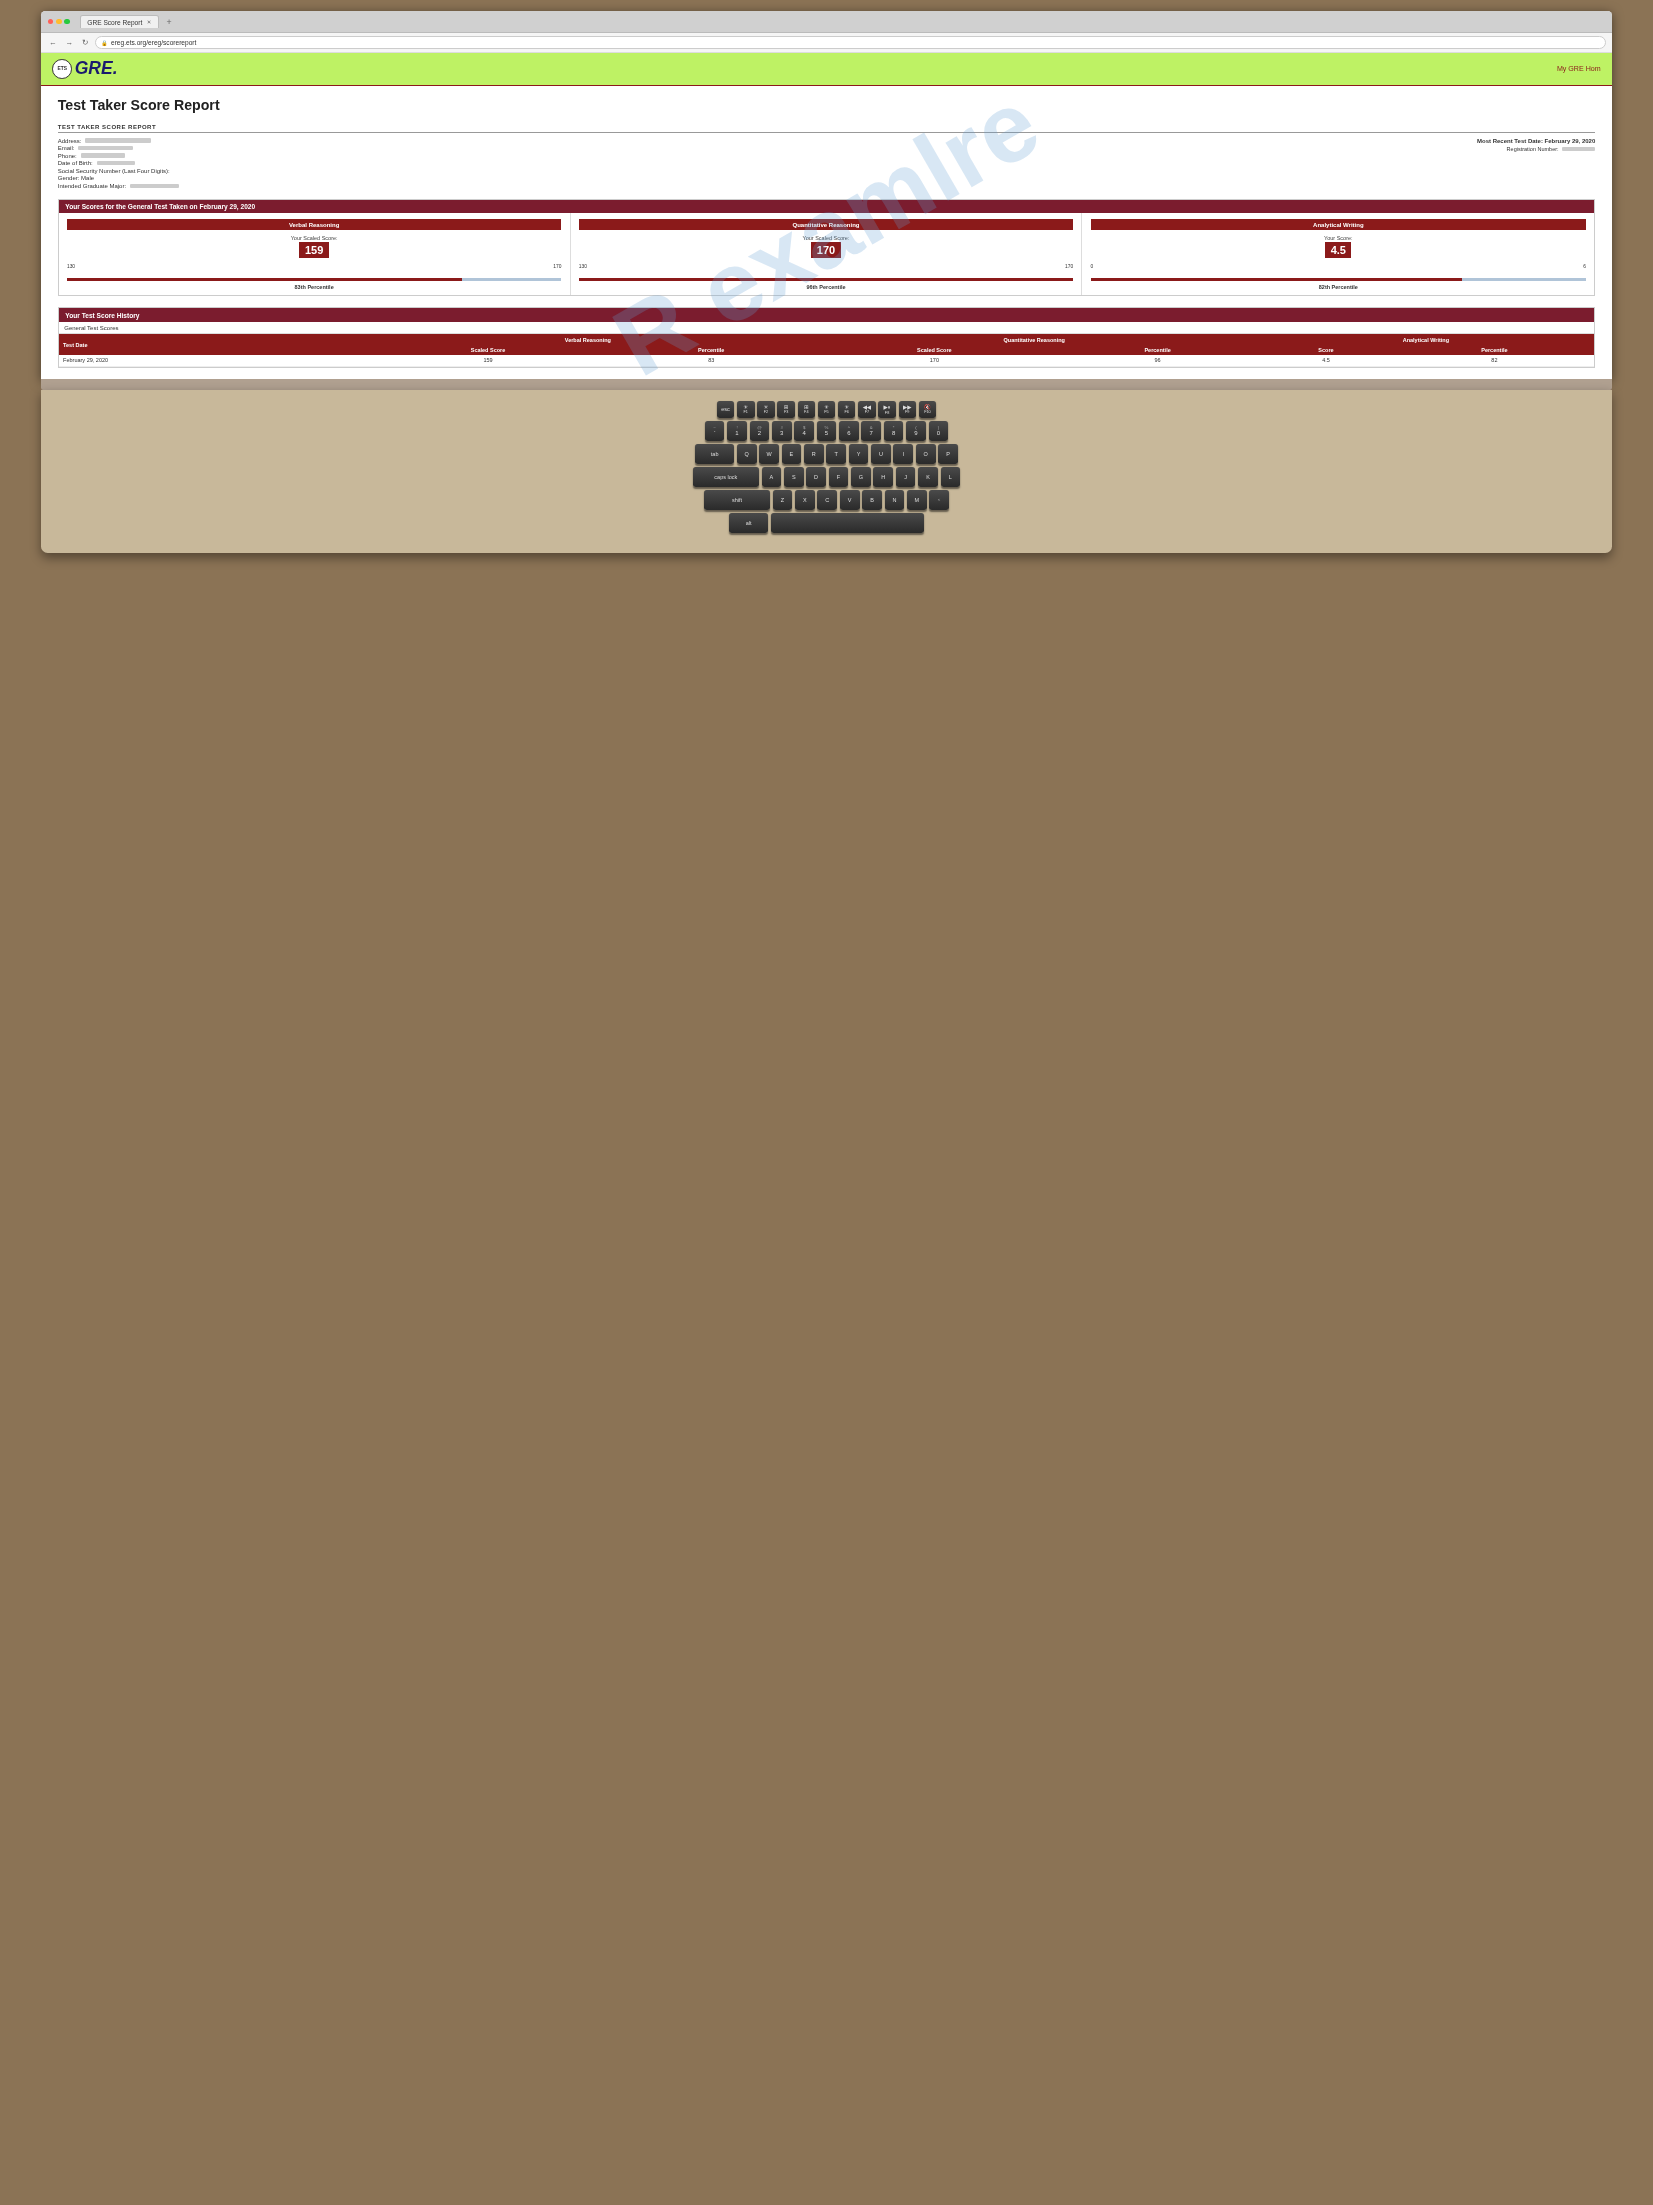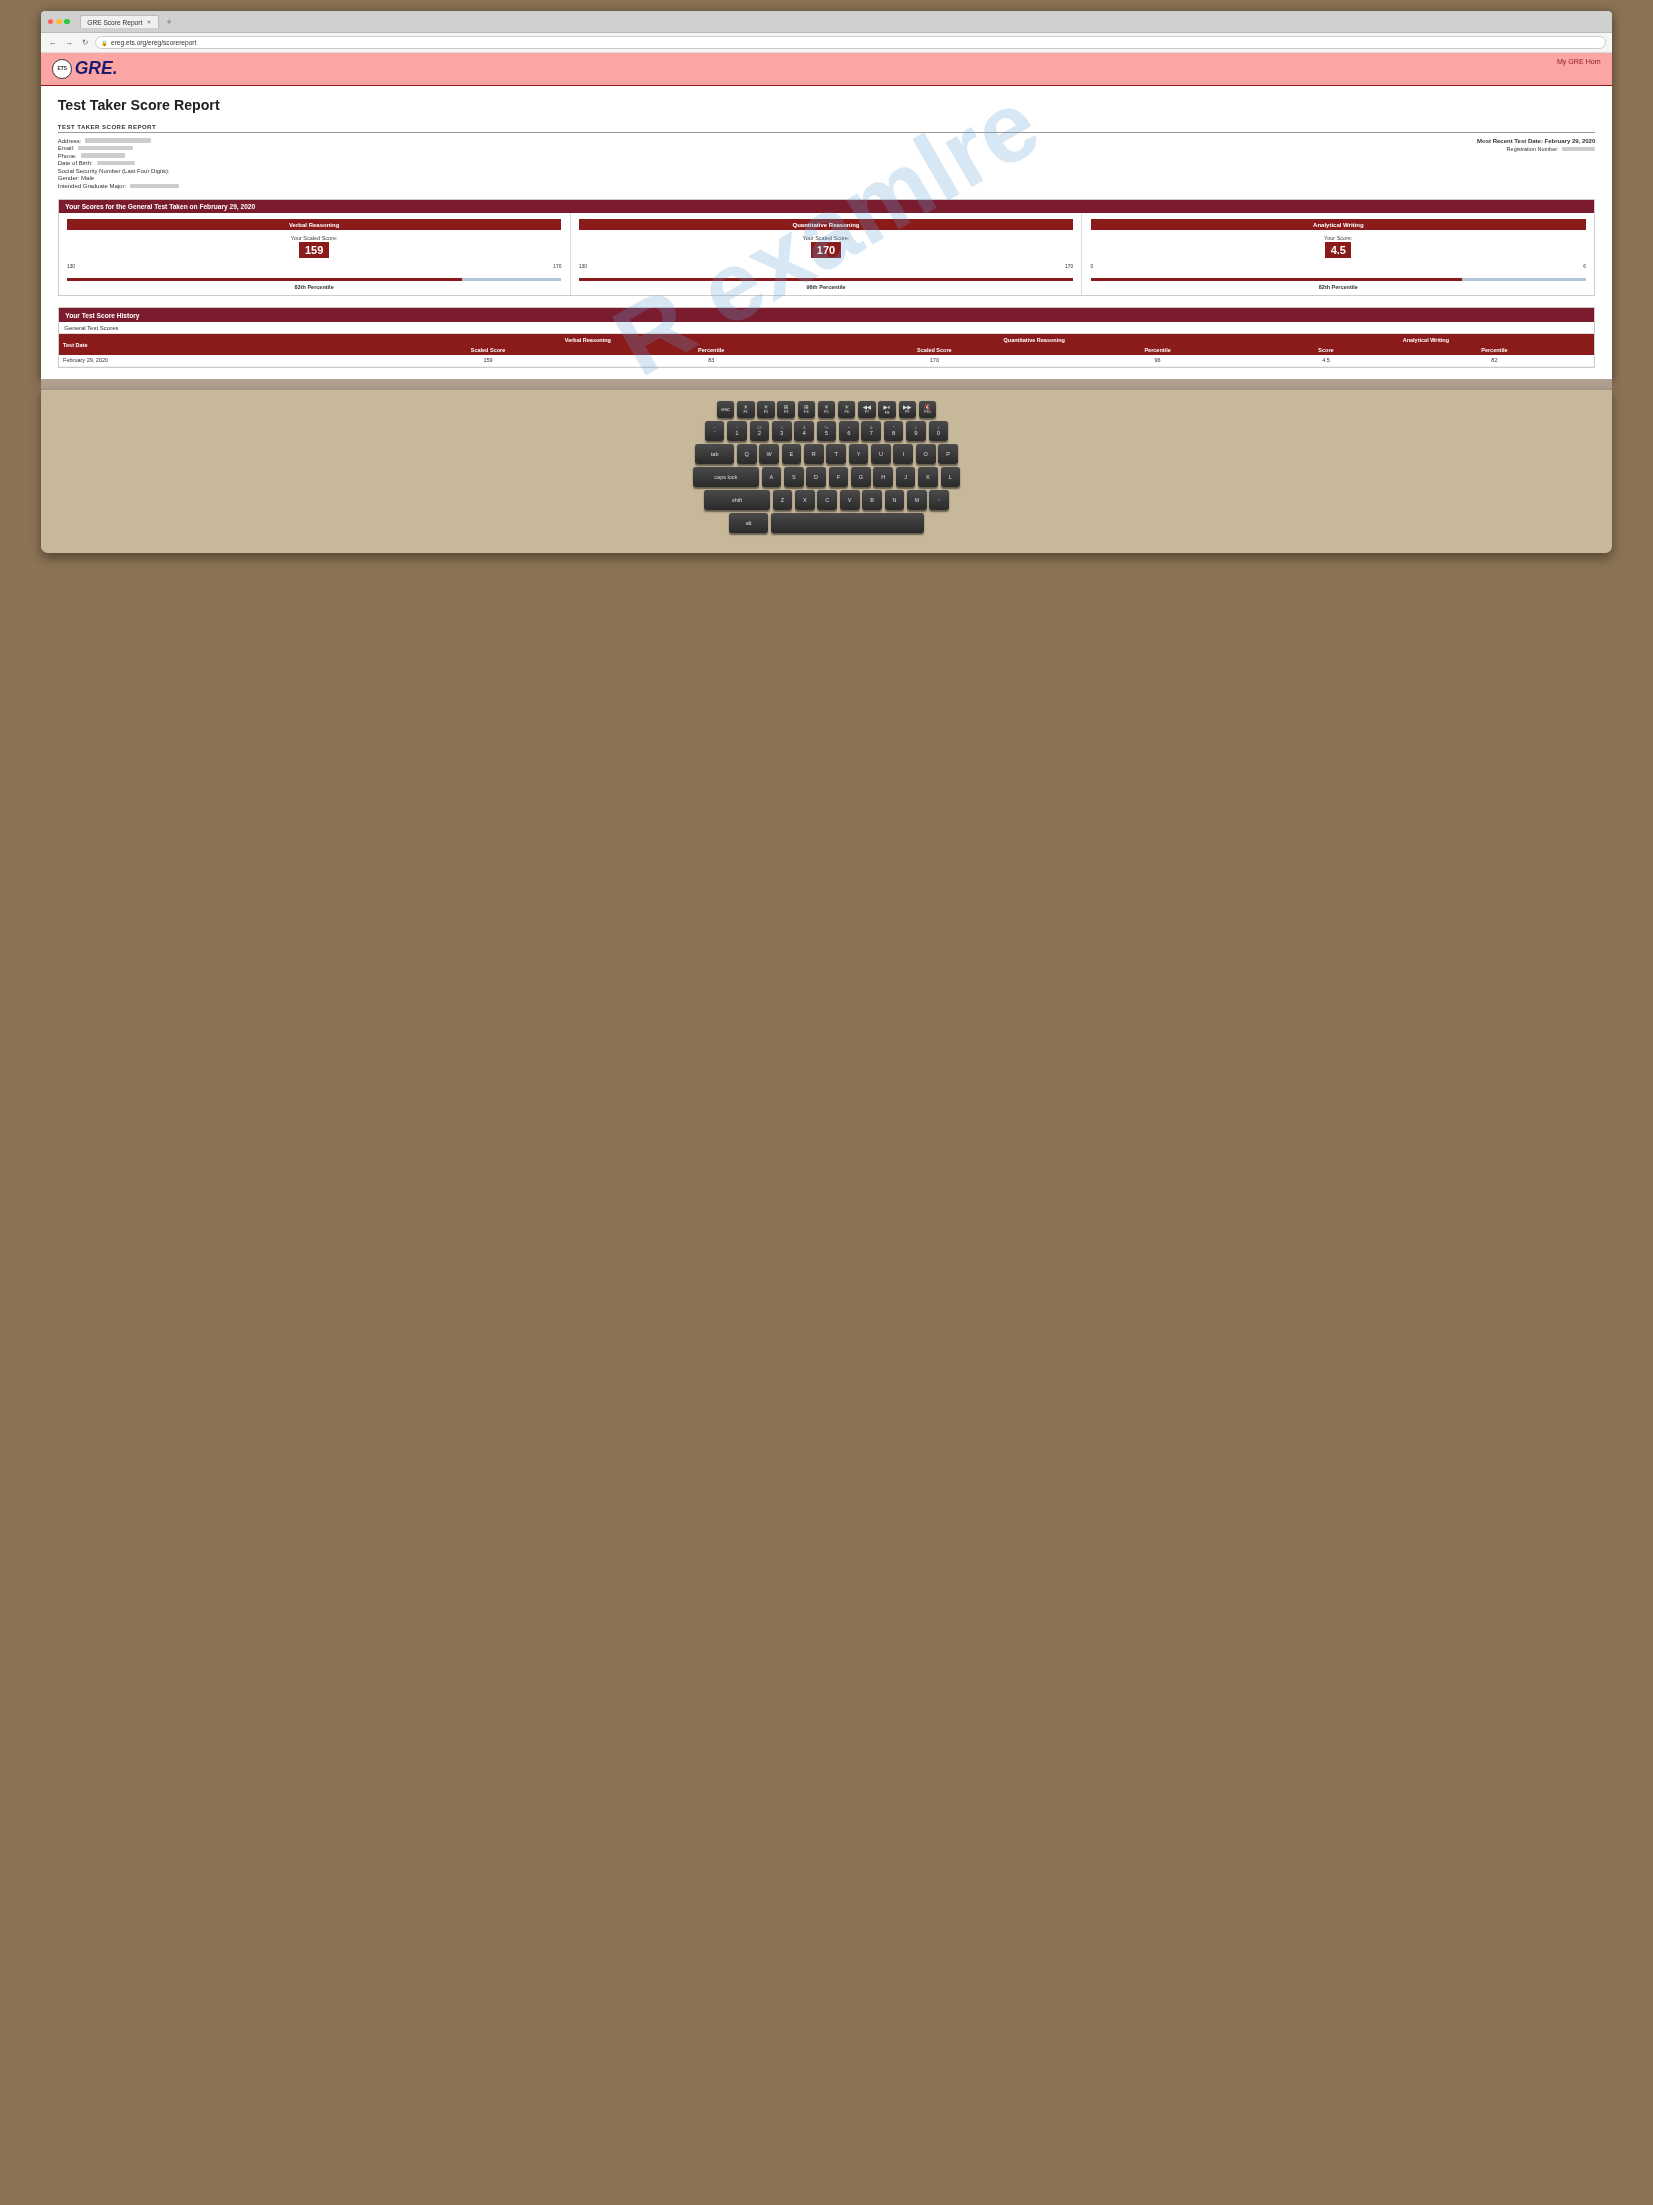--- a/index.html
+++ b/index.html
@@ -113,24 +113,24 @@
     }
 
     
     .gre-website {
       background: white;
       overflow: hidden;
       position: relative;
     }
 
     .gre-header {
-      background: #fca5a5;
+      background: #bef264;
       padding: 5.5px 11px;
       display: flex;
-      align-items: flex-start;
+      align-items: center;
       justify-content: space-between;
       border-bottom: 1.6px solid #8B1A1A;
     }
 
     .gre-logo {
       display: flex;
       align-items: center;
       gap: 2.7px;
     }
 

